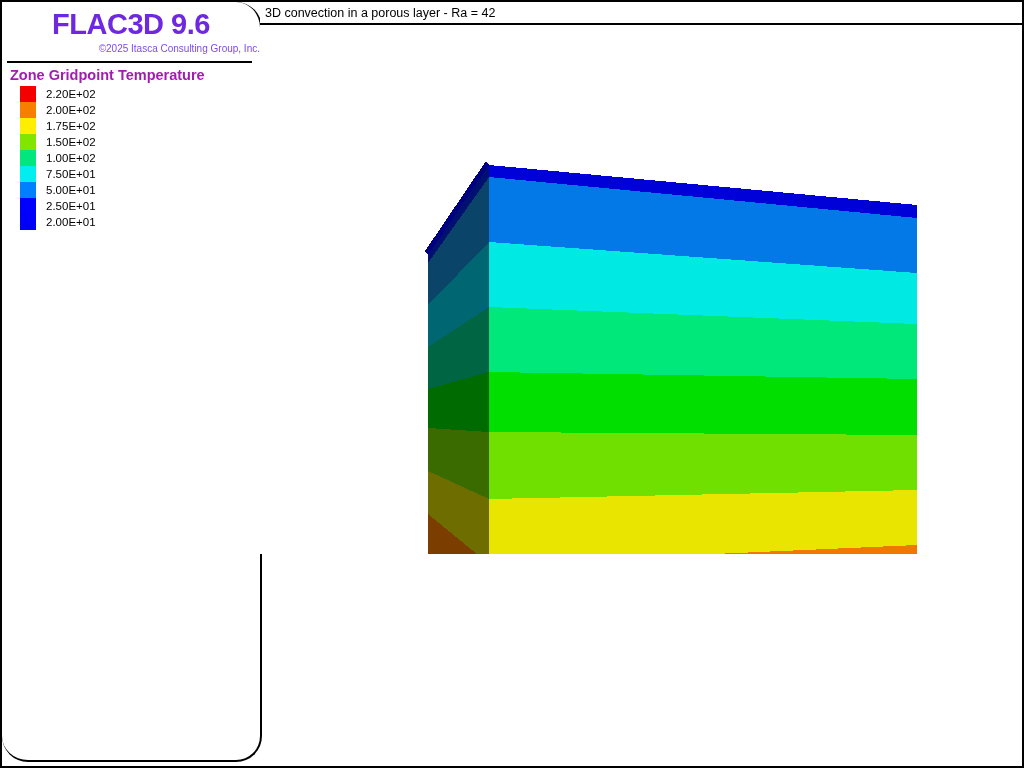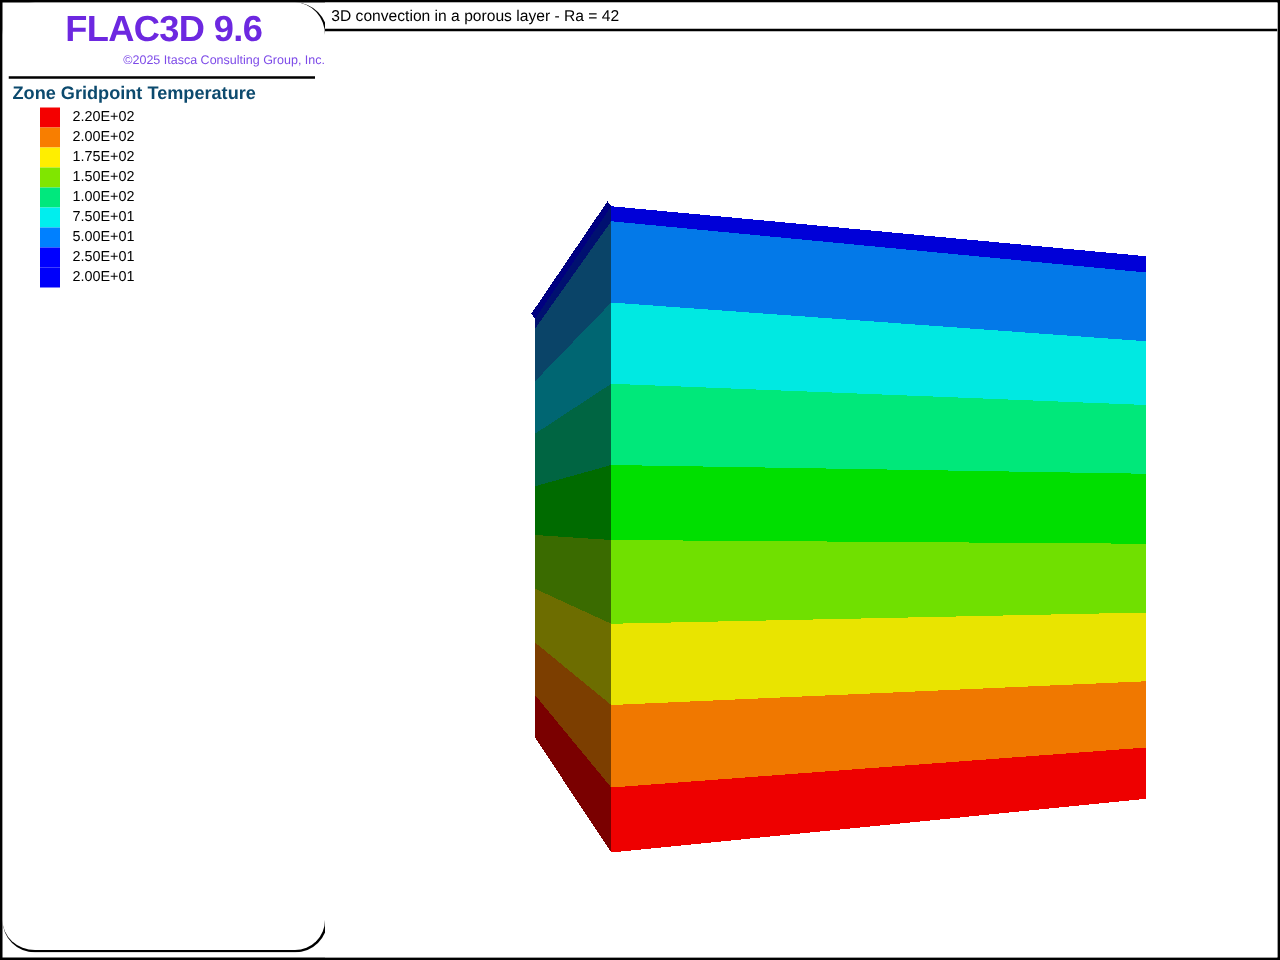--- a/index.html
+++ b/index.html
@@ -36,43 +36,43 @@
     margin-top:2px;
   }
   .logo-separator{
     border:none;
     border-top:2px solid #000;
     margin:7px 8px 0 5px;
   }
   .legend-title{
     font-size:14.5px;
     font-weight:700;
-    color:#0c4a6e;
+    color:#a21caf;
     margin:4px 0 3px 8px;
   }
-  .legend-rows{margin-left:30px;}
+  .legend-rows{margin-left:18px;}
   .legend-row{
     display:flex;
     align-items:center;
     height:16px;
   }
   .legend-swatch{
     width:16px;height:16px;
     flex:0 0 16px;
   }
   .legend-label{
     margin-left:10px;
     font-size:11.5px;
     color:#000;
     white-space:nowrap;
   }
   
   .main-area{
     position:absolute;left:258px;top:0;
-    width:762px;height:764px;
+    width:762px;height:552px;
     background:#fff;
   }
   .title-bar{
     height:23px;
     border-bottom:2px solid #000;
     display:flex;
     align-items:center;
     padding-left:5px;
     font-size:12.5px;
     color:#000;

